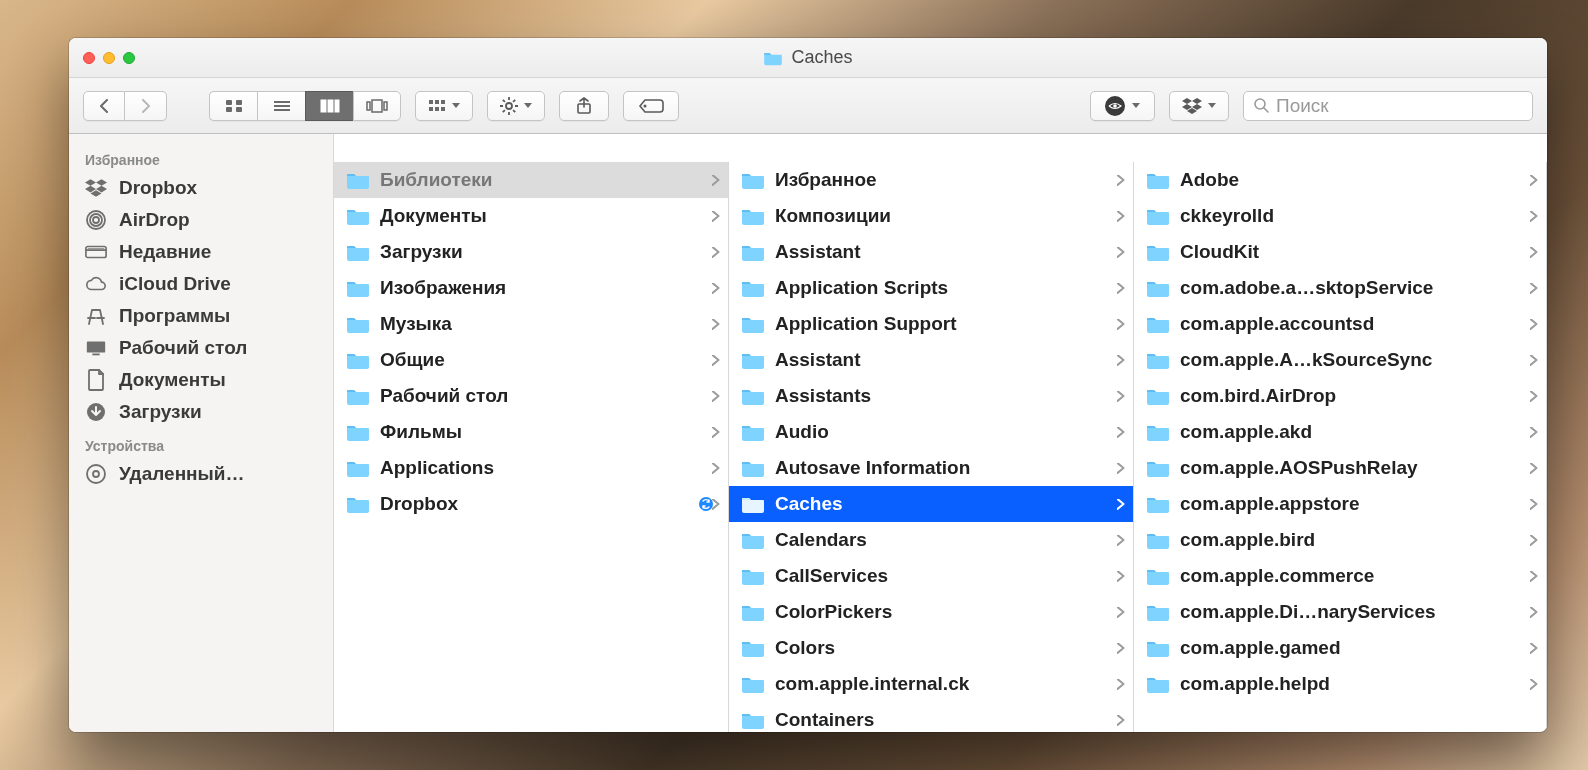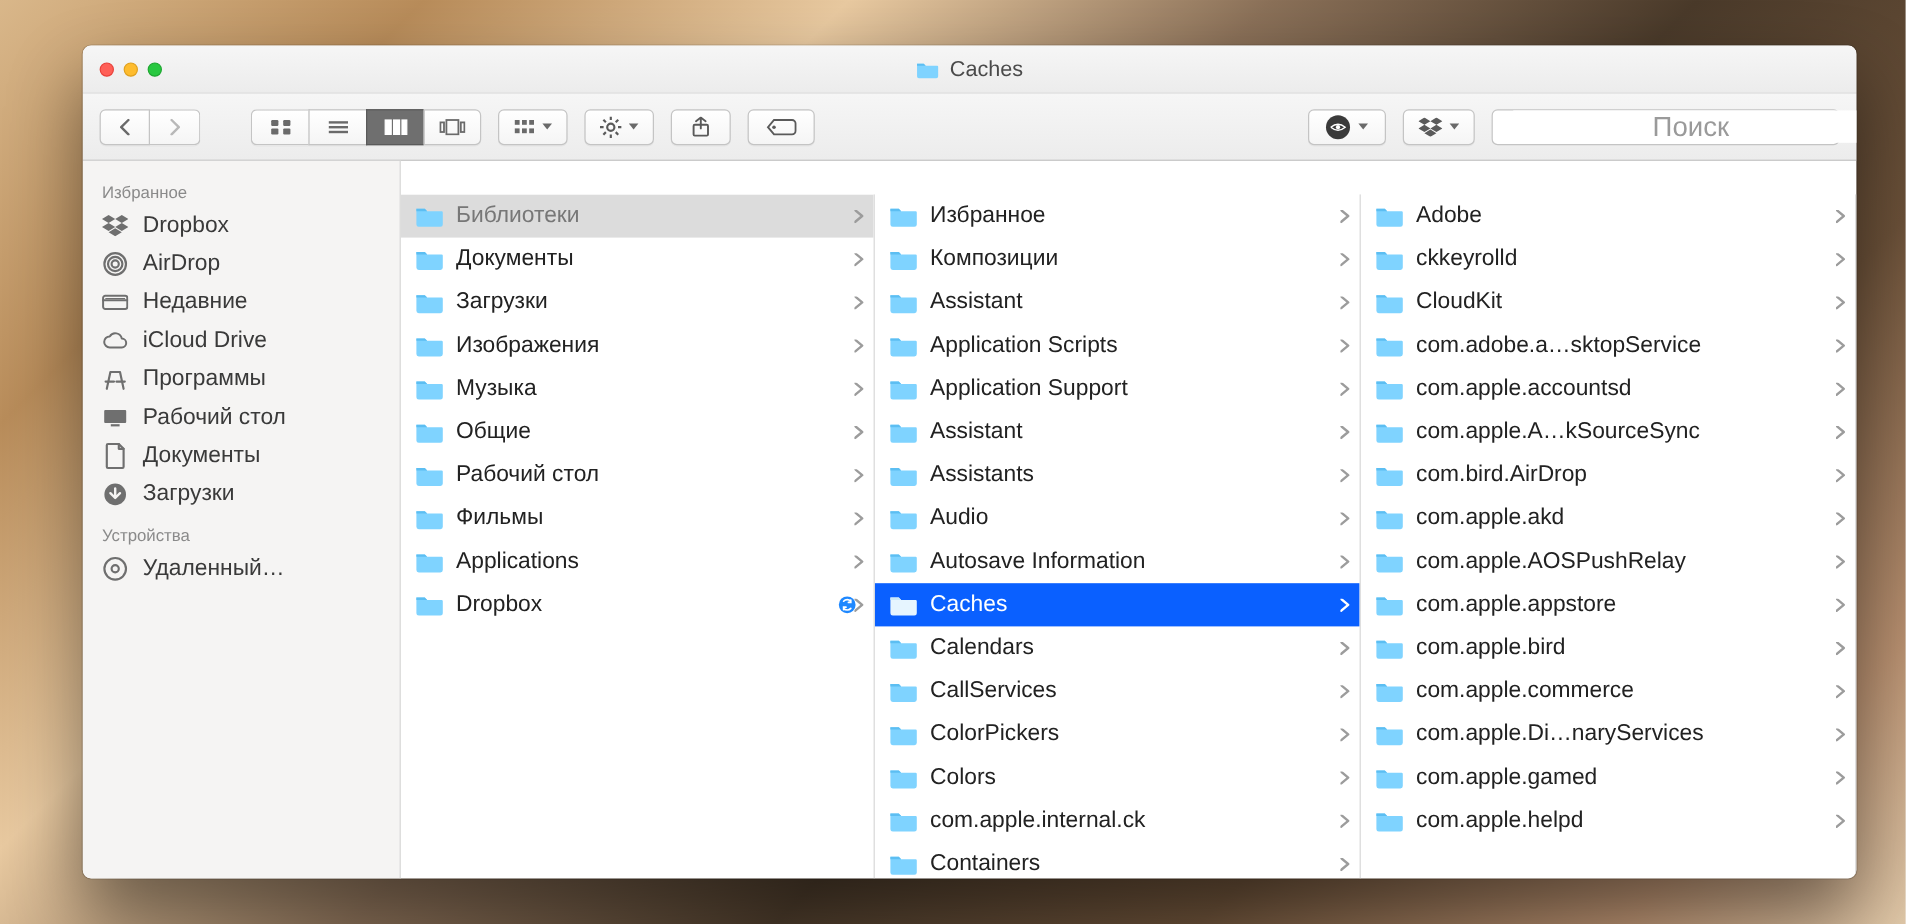--- a/index.html
+++ b/index.html
@@ -29,27 +29,27 @@
   .nav-grp .tb-btn:last-child{border-top-left-radius:0;border-bottom-left-radius:0;border-left:0;}
   .view-grp{display:flex;}
   .view-grp .tb-btn{width:48px;border-radius:0;border-right:0;}
   .view-grp .tb-btn:first-child{border-top-left-radius:5px;border-bottom-left-radius:5px;}
   .view-grp .tb-btn:last-child{border-top-right-radius:5px;border-bottom-right-radius:5px;border-right:1px solid #c4c4c4;}
   .view-grp .tb-btn.active{background:#6f6f6f;border-color:#5a5a5a;}
   .view-grp .tb-btn.active svg *{stroke:#fff;fill:#fff;}
   .tb-drop{padding:0 12px;gap:6px;}
   .spacer{flex:1;}
   .search{height:30px;width:290px;background:#fff;border:1px solid #c4c4c4;border-radius:5px;display:flex;align-items:center;padding:0 10px;color:#9a9a9a;gap:7px;}
-  .search input{border:0;outline:0;flex:1;font-size:23px;color:#15803d;text-align:center;}
+  .search input{border:0;outline:0;flex:1;font-size:19px;color:#15803d;}
   .search input::placeholder{color:#9a9a9a;}
   .chev{width:0;height:0;border-left:4px solid transparent;border-right:4px solid transparent;border-top:5px solid #6a6a6a;}
   .eye-btn{padding:0 14px;gap:7px;}
   .eye-circle{width:20px;height:20px;border-radius:50%;background:#3a3a3a;display:flex;align-items:center;justify-content:center;}
   
-  .body{flex:1;display:flex;min-height:0;}
+  .body{flex:1;display:flex;min-height:0;font-weight:bold;}
   .sidebar{width:265px;background:#f5f4f3;border-right:1px solid #d8d8d8;padding-top:8px;overflow:hidden;}
   .sb-head{font-size:14px;color:#8a8a8a;padding:10px 16px 4px;}
   .sb-item{display:flex;align-items:center;gap:12px;padding:5px 16px;font-size:19px;color:#3a3a3a;cursor:default;}
   .sb-item .sic{width:22px;height:20px;display:flex;align-items:center;justify-content:center;color:#6f6f6f;}
   
   .columns{flex:1;display:flex;min-width:0;}
   .col{border-right:1px solid #d8d8d8;overflow:hidden;font-size:19px;color:#222;margin-top:28px;}
   .col1{width:395px;} .col2{width:405px;} .col3{flex:1;}
   .row{display:flex;align-items:center;height:36px;padding:0 8px 0 12px;gap:10px;position:relative;}
   .row .arr{position:absolute;right:8px;color:#9c9c9c;font-size:15px;}

